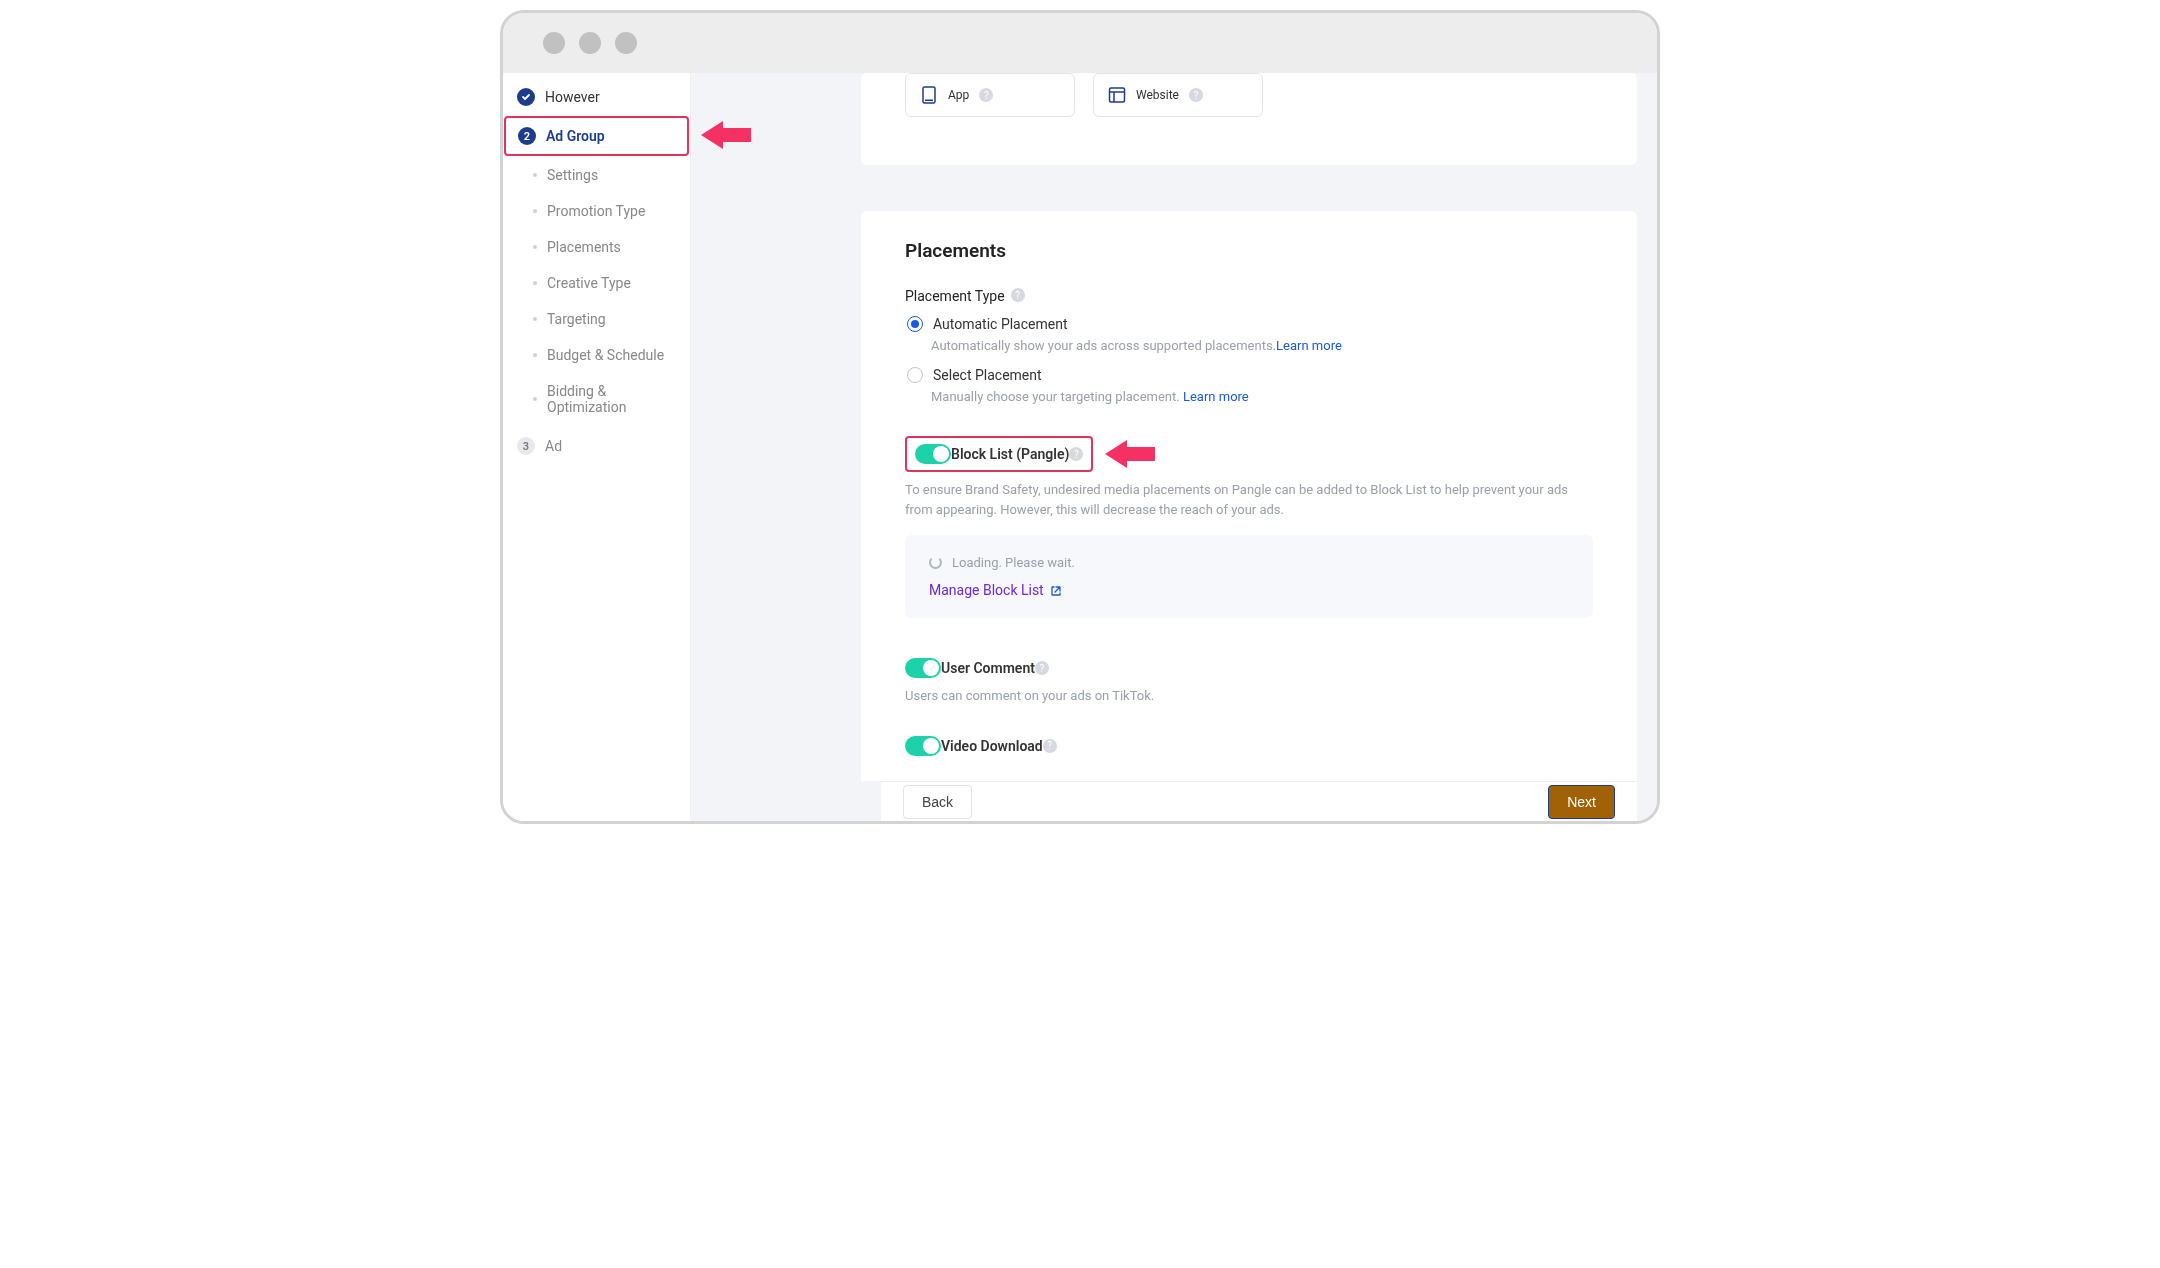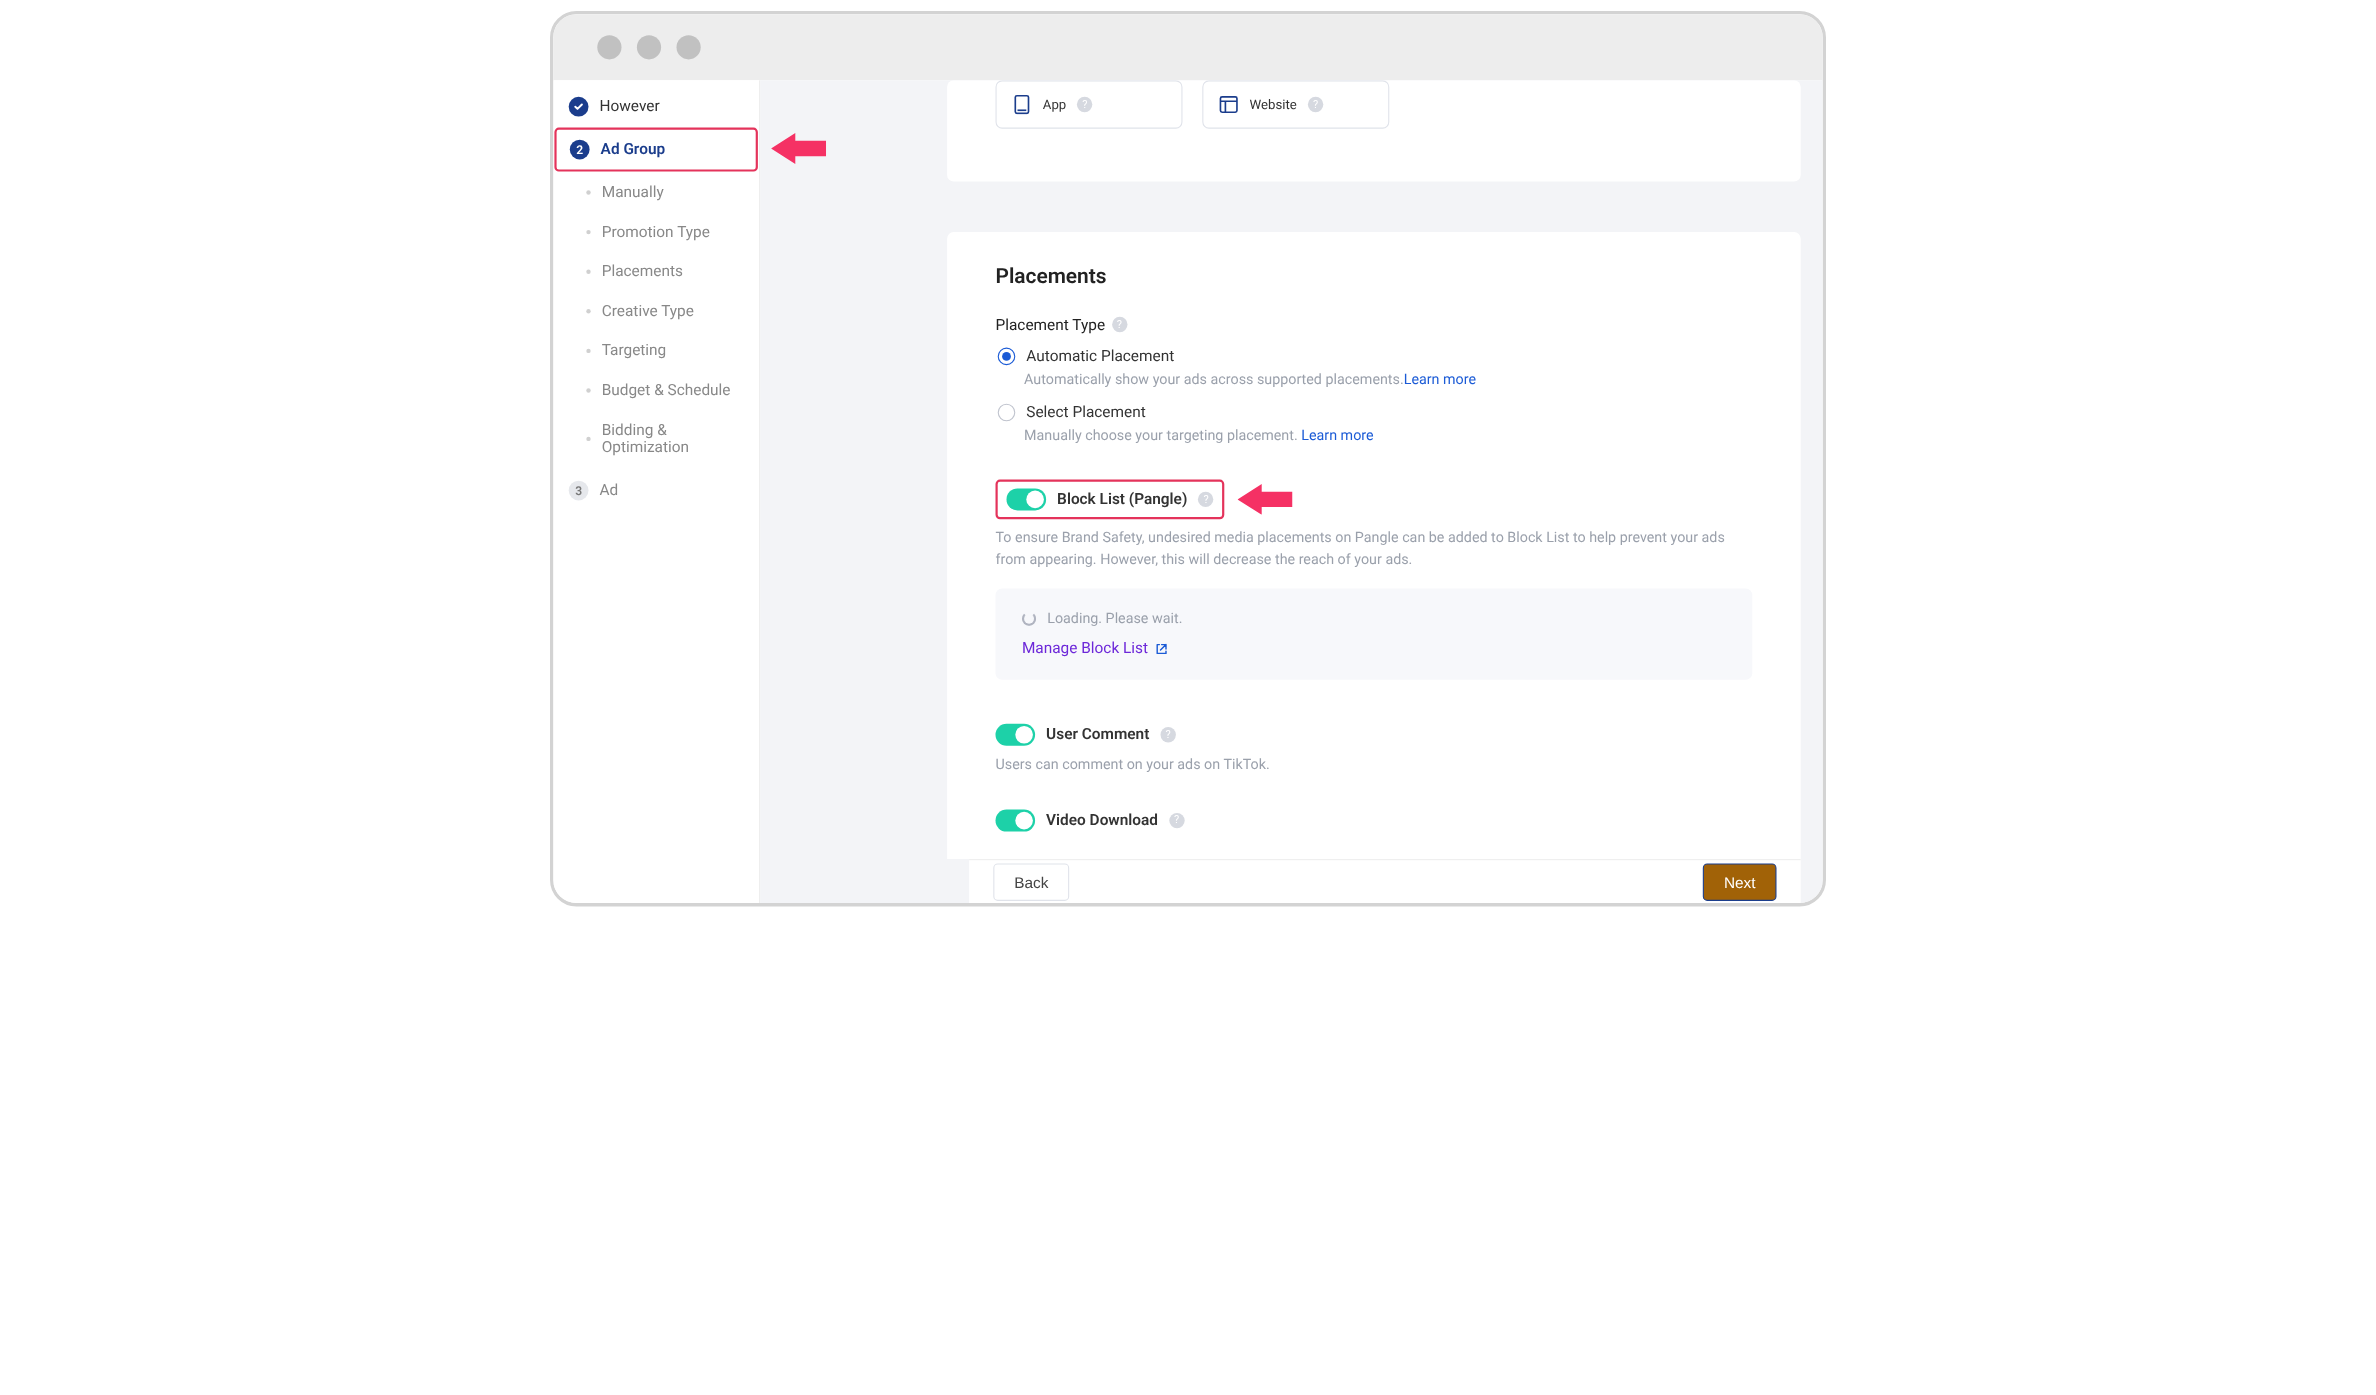--- a/index.html
+++ b/index.html
@@ -143,21 +143,20 @@
   }
   .radio { width: 16px; height: 16px; border-radius: 50%; border: 1px solid #c0c4ce; flex-shrink: 0; position: relative; }
   .radio.checked { border-color: #1b5bd6; }
   .radio.checked::after { content: ""; position: absolute; inset: 3px; border-radius: 50%; background: #1b5bd6; }
   .radio-label { font-size: 14px; color: #333; }
   .radio-desc { font-size: 13px; color: #9aa0ab; padding-left: 26px; margin-top: 6px; margin-bottom: 14px; }
   .radio-desc .link { color: #1b5bd6; cursor: pointer; }
   .toggle-row {
     display: flex;
     align-items: center;
-    gap: 10px;
     margin-bottom: 8px;
     position: relative;
   }
   .toggle-row.hl {
     border: 2px solid #e4335b;
     border-radius: 4px;
     padding: 6px 8px;
     display: inline-flex;
   }
   .toggle {
@@ -233,21 +232,21 @@
           <div class="arrow-annot" style="right:-64px; top:3px;">
             <svg viewBox="0 0 50 28">
                 <path d="M50 7 L22 7 L22 0 L0 14 L22 28 L22 21 L50 21 Z" fill="#f53164"></path>
               </svg>
           </div>
         </div>
       </div>
 
       <div class="sb-sub-item">
           <span class="sb-dot"></span>
-          <span class="sb-sub-label">Manually</span>
+          <span class="sb-sub-label">Settings</span>
         </div>
       <div class="sb-sub-item">
           <span class="sb-dot"></span>
           <span class="sb-sub-label">Promotion Type</span>
         </div>
       <div class="sb-sub-item">
           <span class="sb-dot"></span>
           <span class="sb-sub-label">Placements</span>
         </div>
       <div class="sb-sub-item">

